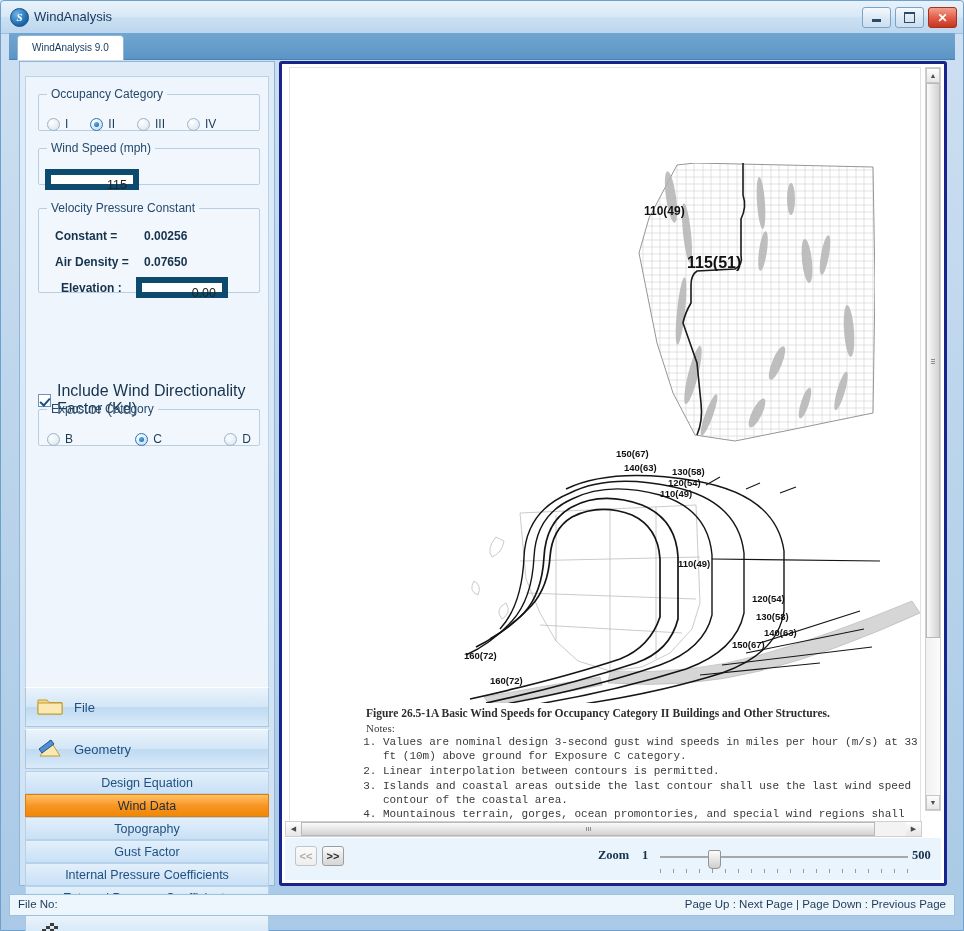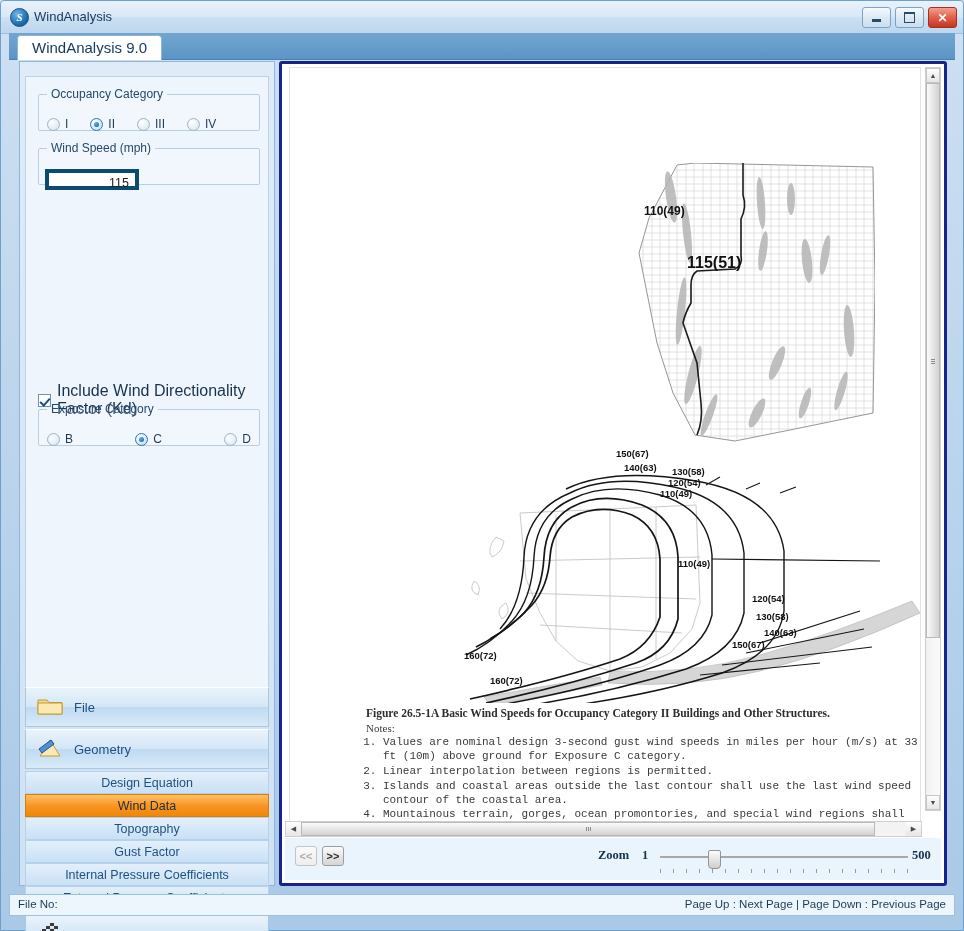--- a/index.html
+++ b/index.html
@@ -53,21 +53,21 @@
   
   .tabstrip{
     position:absolute;left:8px;top:32px;right:8px;height:26px;
     background:linear-gradient(to bottom,#72a6d0,#5b95c6);
     border-bottom:1px solid #4682b4;
   }
   .tab{
     position:absolute;left:8px;top:2px;height:24px;padding:0 14px;
     background:#ffffff;border:1px solid #8fb6d6;border-bottom:none;
     border-radius:4px 4px 0 0;
-    line-height:24px;font-size:15px;color:#12395f;cursor:pointer;
+    line-height:24px;font-size:10px;color:#12395f;cursor:pointer;
   }
 
   
   .leftpanel{
     position:absolute;left:18px;top:60px;width:256px;height:825px;
     background:linear-gradient(to bottom,#dfecf8,#cfe2f3);
     border:1px solid #8fb6d6;
     box-sizing:border-box;
   }
   .inner-pane{
@@ -90,21 +90,21 @@
     border:1px solid #9ab5cc;
     background:radial-gradient(circle at 35% 30%,#ffffff,#dfe9f2 75%);
     position:relative;flex:none;
   }
   .rdot.on{border-color:#2e78b5;background:radial-gradient(circle at 35% 30%,#ffffff,#cfe3f5 70%);}
   .rdot.on:after{
     content:"";position:absolute;left:3px;top:3px;width:5px;height:5px;border-radius:50%;
     background:radial-gradient(circle at 35% 30%,#5fb0e8,#0b5ea0);
   }
   .txtbox{
-    background:#ffffff;border:4px solid #0c4a6e;box-sizing:border-box;
+    background:#ffffff;border:6px solid #0c4a6e;box-sizing:border-box;
     font-size:12.5px;color:#222;text-align:right;padding:2px 6px 2px 4px;
     line-height:17px;
   }
   .lbl{font-size:12px;color:#16324d;font-weight:bold;}
   .chkrow{position:absolute;left:12px;top:305px;display:flex;align-items:center;gap:6px;cursor:pointer;}
   .chkbox{
     width:13px;height:13px;box-sizing:border-box;border:1px solid #6f93b2;background:#fff;
     position:relative;flex:none;
   }
   .chkbox:after{
@@ -265,20 +265,29 @@
             <span>IV</span>
           </label>
         </div>
       </fieldset>
 
       <fieldset class="grp" style="left:12px;top:64px;width:220px;height:42px;">
         <legend>Wind Speed (mph)</legend>
         <div class="txtbox" style="position:absolute;left:6px;top:14px;width:94px;height:21px;">115</div>
       </fieldset>
 
+      <fieldset class="grp" style="left:12px;top:124px;width:220px;height:90px;">
+        <legend>Velocity Pressure Constant</legend>
+        <div class="lbl" style="position:absolute;left:16px;top:14px;">Constant   =</div>
+        <div class="lbl" style="position:absolute;left:105px;top:14px;">0.00256</div>
+        <div class="lbl" style="position:absolute;left:16px;top:40px;">Air Density =</div>
+        <div class="lbl" style="position:absolute;left:105px;top:40px;">0.07650</div>
+        <div class="lbl" style="position:absolute;left:22px;top:66px;">Elevation :</div>
+        <div class="txtbox" style="position:absolute;left:97px;top:62px;width:92px;height:21px;">0.00</div>
+      </fieldset>
 
       <label class="chkrow">
         <span class="chkbox"></span>
         <span style="font-size:16px;color:#16324d;">Include Wind Directionality Factor (Kd)</span>
       </label>
 
       <fieldset class="grp" style="left:12px;top:325px;width:220px;height:42px;">
         <legend>Exposure Category</legend>
         <div style="position:absolute;left:8px;top:16px;width:204px;display:flex;justify-content:space-between;">
           <label class="radio">
@@ -446,21 +455,21 @@
         <div class="maplabel" style="left:474px;top:559px;font-size:9.5px;">140(63)</div>
         <div class="maplabel" style="left:442px;top:571px;font-size:9.5px;">150(67)</div>
         <div class="maplabel" style="left:174px;top:582px;font-size:9.5px;">160(72)</div>
         <div class="maplabel" style="left:200px;top:607px;font-size:9.5px;">160(72)</div>
 
         <div class="caption">
           <div class="hd">Figure 26.5-1A  Basic Wind Speeds for Occupancy Category II Buildings and Other Structures.</div>
           <div>Notes:</div>
           <ol>
             <li>Values are nominal design 3-second gust wind speeds in miles per hour (m/s) at 33 ft (10m) above ground for Exposure C category.</li>
-            <li>Linear interpolation between regions is permitted.</li>
+            <li>Linear interpolation between contours is permitted.</li>
             <li>Islands and coastal areas outside the last contour shall use the last wind speed contour of the coastal area.</li>
             <li>Mountainous terrain, gorges, ocean promontories, and special wind regions shall be examined for unusual wind conditions.</li>
             <li>Wind speeds correspond to approximately a 7% probability of exceedance in 50 years (Annual Exceedance</li>
           </ol>
         </div>
       </div>
     </div>
 
     <div class="vsb">
       <div class="sbar-btn">▲</div>

